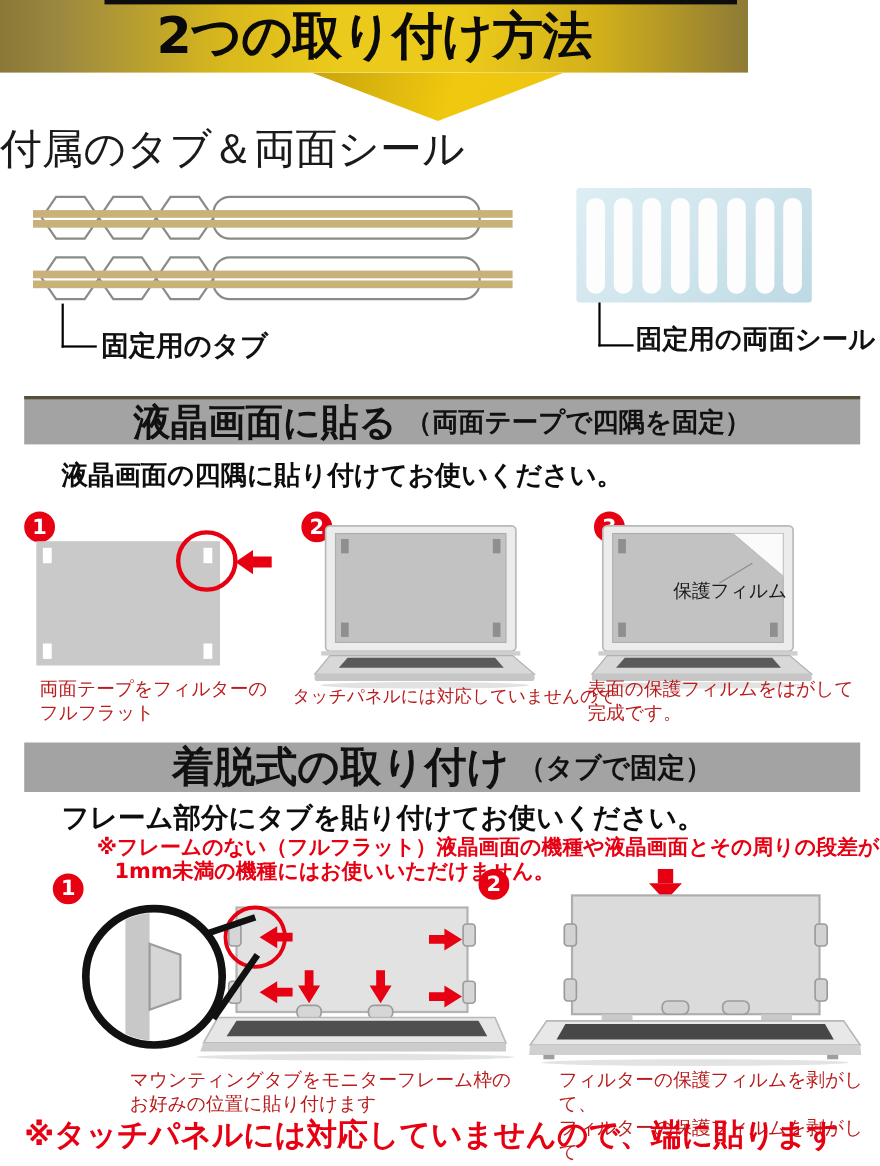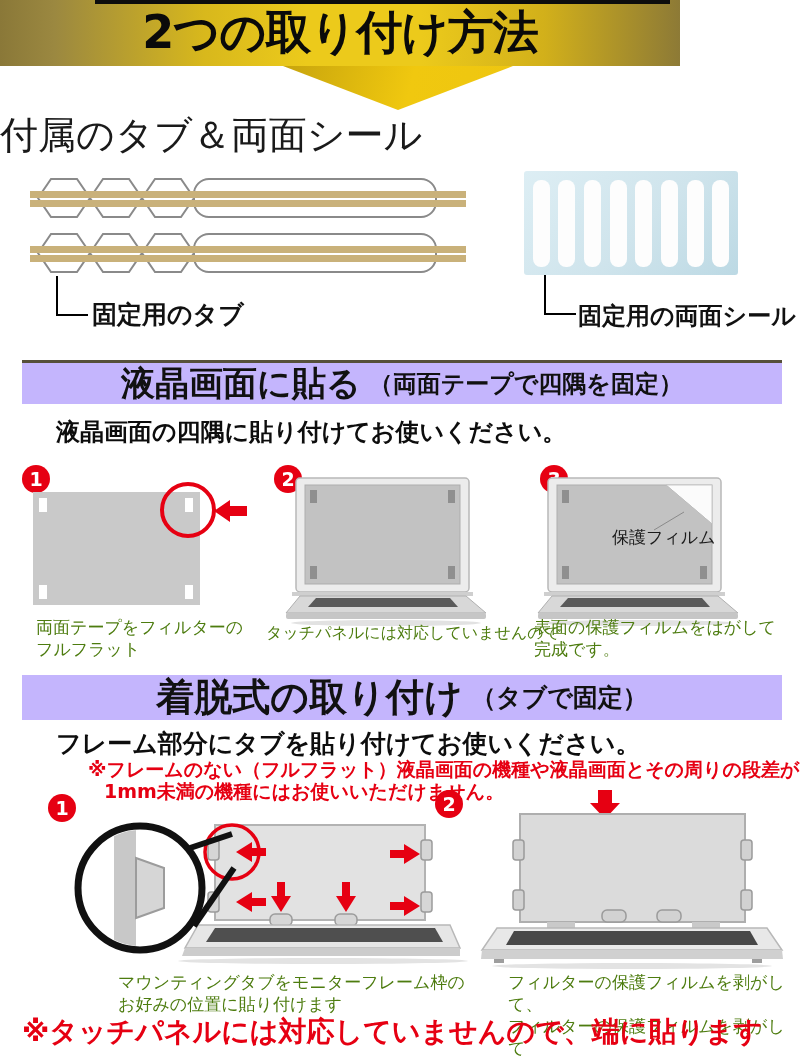--- a/index.html
+++ b/index.html
@@ -16,30 +16,30 @@
     background:linear-gradient(105deg,#c7a40d 0%,#f0c80f 55%,#eec611 100%);
     clip-path:polygon(0 0,100% 0,50% 100%); }
 
   
   .parts-heading { position:absolute; left:0; top:110px; width:800px; text-align:left;
     font-size:38px; color:#1a1a1a; }
 
   .connector { position:absolute; border-left:2px solid #000; border-bottom:2px solid #000; }
   .part-label { position:absolute; font-weight:bold; color:#111; }
   .tab-label { left:92px; top:298px; font-size:25px; }
-  .seal-label { left:578px; top:300px; font-size:24px; }
+  .seal-label { left:578px; top:292px; font-size:24px; }
 
   
   .seal-sheet { position:absolute; left:524px; top:171px; width:214px; height:104px;
     background:linear-gradient(135deg,#ddeef4 0%,#cfe4ec 55%,#bcd9e4 100%);
     border-radius:3px; display:flex; align-items:center; justify-content:space-evenly; }
   .seal-strip { width:17px; height:87px; background:#fdfdfd; border-radius:8px; }
 
   
-  .section-bar { position:absolute; left:22px; width:760px; background:#c4b5fd;
+  .section-bar { position:absolute; left:22px; width:760px; background:#a3a3a3;
     display:flex; align-items:center; justify-content:center; color:#111; }
   .bar1 { top:360px; height:44px; border-top:3px solid #56503a; }
   .bar2 { top:675px; height:45px; }
   .bar-title { font-weight:bold; }
   .bar1 .bar-title { font-size:34px; }
   .bar2 .bar-title { font-size:38px; }
   .bar-sub { font-weight:bold; margin-left:8px; }
   .bar1 .bar-sub { font-size:24px; }
   .bar2 .bar-sub { font-size:25px; }
 
@@ -52,21 +52,21 @@
     color:#fff; font-size:19px; font-weight:bold; display:flex; align-items:center; justify-content:center; }
 
   
   .filter-rect { position:absolute; left:33px; top:492px; width:167px; height:113px; background:#c9c9c9; }
   .tape { position:absolute; width:8px; height:14px; background:#fff; }
   .tape.tl { left:6px; top:6px; } .tape.tr { right:7px; top:6px; }
   .tape.bl { left:6px; bottom:6px; } .tape.br { right:7px; bottom:6px; }
   .ring { position:absolute; left:160px; top:482px; width:56px; height:56px;
     border:4px solid #e60012; border-radius:50%; }
 
-  .caption { position:absolute; font-size:17px; line-height:22px; color:#4d7c0f; }
+  .caption { position:absolute; font-size:17px; line-height:22px; color:#b91c1c; }
 
   .screen-label { position:absolute; left:612px; top:526px; font-size:17px; color:#1a1a1a; }
 
   .warning { position:absolute; left:22px; top:1013px; font-size:28px; font-weight:bold; color:#e60012; }
 
   svg { position:absolute; overflow:visible; }
 </style>
 </head>
 <body>
 

